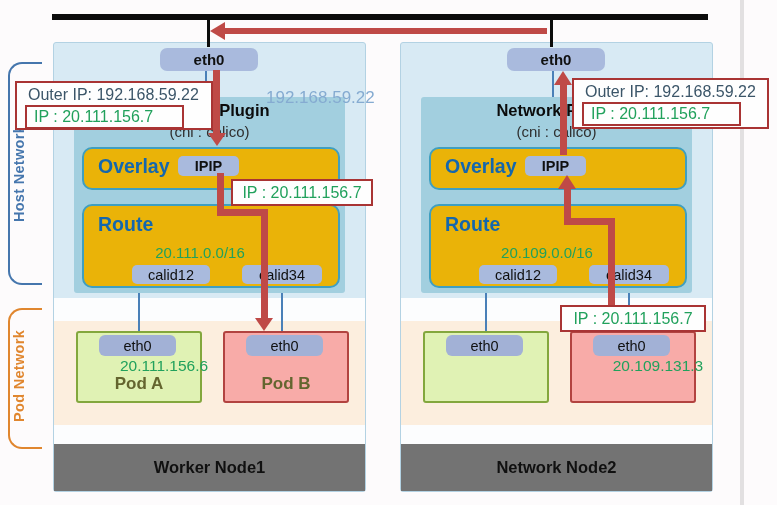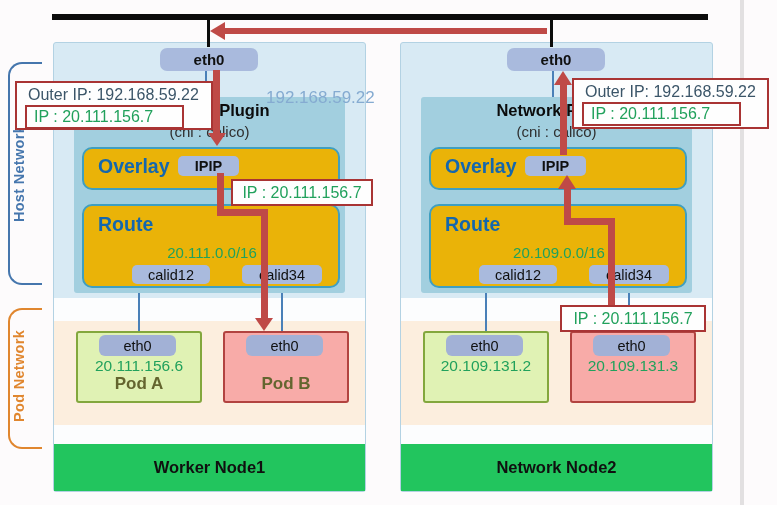--- a/index.html
+++ b/index.html
@@ -14,21 +14,21 @@
   #grayline{left:740px;top:0;width:4px;height:505px;background:#e2e0e1;}
 
   
   .node{position:absolute;top:42px;width:311px;height:448px;background:#d8eaf4;
         border:1.5px solid #b3d2e3;border-radius:3px;z-index:1;}
   #node1{left:53px;} #node2{left:400px;}
   .band{position:absolute;left:0;width:100%;}
   .band-white1{top:255px;height:23px;background:#fcfdfe;}
   .band-peach{top:278px;height:104px;background:#fceede;}
   .band-white2{top:382px;height:19px;background:#fcfdfe;}
-  .band-worker{top:401px;height:47px;background:#22c55e;display:flex;align-items:center;
+  .band-worker{top:401px;height:47px;background:#737373;display:flex;align-items:center;
                justify-content:center;font-weight:bold;font-size:16.5px;color:#101010;}
 
   
   .blue{position:absolute;background:#4a80b8;z-index:2;}
   .l-stem{left:151px;top:28px;width:2px;height:170px;}
   .l-horiz{left:84px;top:197px;width:145px;height:2px;}
   .l-dropL{left:84px;top:197px;width:2px;height:26px;}
   .l-dropR{left:227px;top:197px;width:2px;height:26px;}
   .l-podL{left:84px;top:241px;width:2px;height:50px;}
   .l-podR{left:227px;top:241px;width:2px;height:50px;}
@@ -49,31 +49,31 @@
           border-radius:3px;z-index:2;}
   .plugin-title{position:absolute;top:4px;width:100%;text-align:center;font-weight:bold;
                 font-size:16.5px;color:#0b0b0b;}
   .plugin-sub{position:absolute;top:26px;width:100%;text-align:center;font-size:15px;color:#2f2f2f;}
   .wbox{position:absolute;left:28px;width:254px;background:#eab308;border:2.5px solid #3f9fc0;
         border-radius:10px;z-index:2;}
   .overlay{top:104px;height:39px;}
   .route{top:161px;height:80px;}
   .wbox-title{position:absolute;left:14px;top:7px;font-weight:bold;font-size:19.5px;color:#1467ae;}
   .overlay .wbox-title{top:6px;}
-  .cidr{position:absolute;left:58px;top:201px;width:200px;text-align:center;
+  .cidr{position:absolute;left:46px;top:201px;width:200px;text-align:center;
         font-size:15px;color:#21a15c;z-index:3;}
 
   
   .pod{position:absolute;top:288px;width:122px;height:68px;border-radius:3px;z-index:3;}
   .pod.green{left:22px;background:#e0f2b4;border:2px solid #83a73d;}
   .pod.red{left:169px;background:#f8aba8;border:2px solid #b24340;}
   .pod-eth{position:absolute;left:21px;top:2px;width:77px;height:21px;background:#a2b1d6;
            border-radius:6px;display:flex;align-items:center;justify-content:center;
            font-size:14.5px;color:#101010;}
-  .pod-ip{position:absolute;top:24px;width:100%;text-align:center;font-size:15.5px;color:#21a15c;}
+  .pod-ip{position:absolute;top:24px;width:100%;text-align:center;font-size:15.5px;color:#21a15c;padding-left:25px;}
   .pod-name{position:absolute;top:41px;width:100%;text-align:center;font-weight:bold;
             font-size:17px;color:#64652f;}
 
   
   .red{position:absolute;background:#bf4a47;z-index:40;}
   .rhead{position:absolute;width:0;height:0;z-index:40;}
   #arr-top{left:225px;top:28px;width:322px;height:6px;}
   #arr-top-head{left:210px;top:22px;border-top:9px solid transparent;
                 border-bottom:9px solid transparent;border-right:15px solid #bf4a47;}
   #n1-a{left:213px;top:70px;width:7px;height:63px;}
@@ -216,21 +216,20 @@
 
     <div class="wbox route">
       <div class="wbox-title">Route</div>
     </div>
     <div class="cidr">20.109.0.0/16</div>
     <div class="badge calid1">calid12</div>
     <div class="badge calid2">calid34</div>
 
     <div class="pod green">
       <div class="pod-eth">eth0</div>
-      <div class="pod-ip">20.109.131.2</div>
     </div>
     <div class="pod red">
       <div class="pod-eth">eth0</div>
       <div class="pod-ip">20.109.131.3</div>
     </div>
   </div>
 
   <div class="red" id="arr-top"></div>
   <div class="rhead" id="arr-top-head"></div>
 

